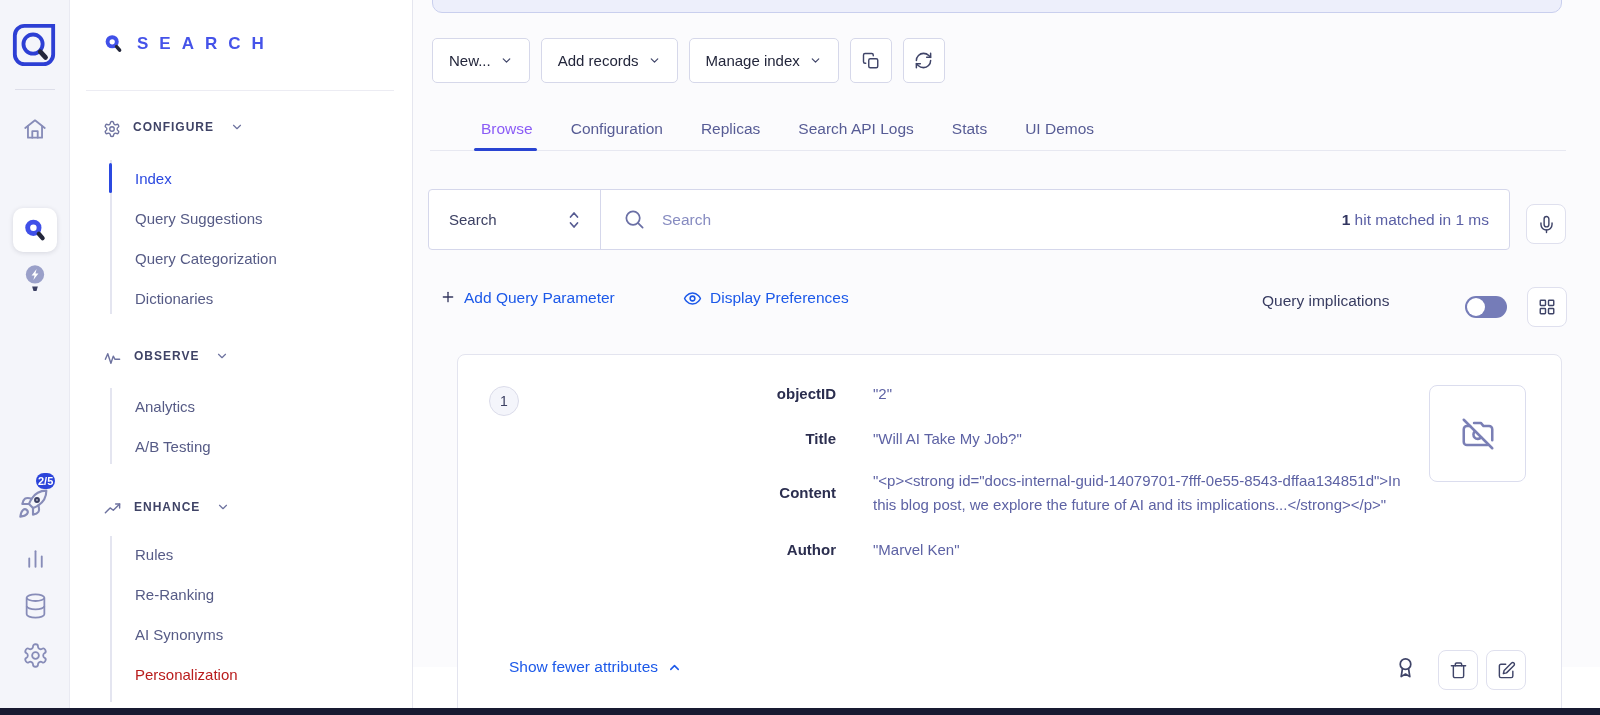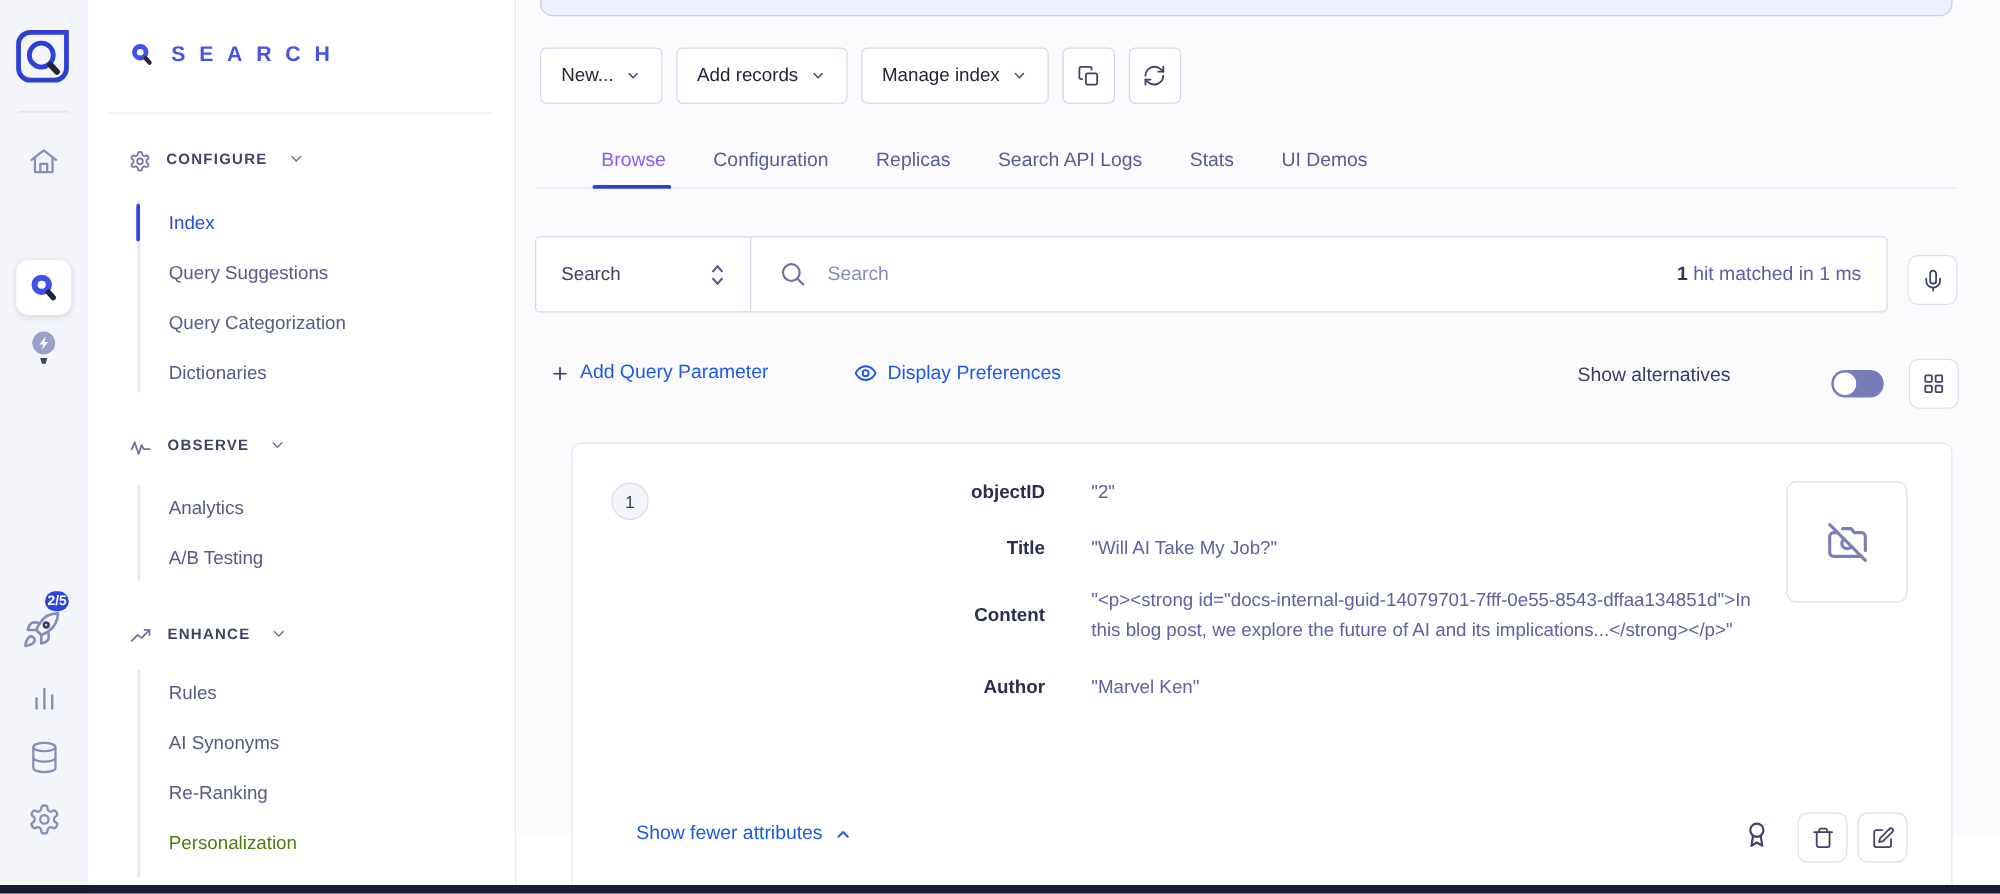--- a/index.html
+++ b/index.html
@@ -29,21 +29,21 @@
   .sb-sec-head .sec-ic { color:#6d729f; }
   .sb-sec-label { color:#3f4366; font-size:12px; font-weight:bold; letter-spacing:1px; }
   .sb-sec-head .chev { color:#6d729f; margin-left:4px; }
   .sb-list { position:absolute; left:0; width:100%; }
   .sb-guide { position:absolute; left:40px; width:2px; background:#e4e5f0; }
   .sb-item { position:relative; height:40px; display:flex; align-items:center; padding-left:65px;
     font-size:15px; color:#565b86; cursor:pointer; }
   .sb-item.active { color:#2b49e0; }
   .sb-item.active::before { content:""; position:absolute; left:39px; top:5px; height:30px; width:3px;
     background:#2b49e0; border-radius:2px; }
-  .sb-item.muted { color:#4d7c0f; }
+  .sb-item.muted { color:#b91c1c; }
 
   
   .main { position:absolute; left:413px; top:0; width:1187px; height:667px; background:#fbfbfd; }
   .top-banner { position:absolute; left:19px; top:-20px; width:1130px; height:33px;
     background:#edeffb; border:1px solid #c9cfee; border-radius:10px; }
 
   .toolbar { position:absolute; left:19px; top:38px; display:flex; gap:11px; }
   .btn { height:45px; background:#fff; border:1px solid #d6d8ea; border-radius:5px;
     display:flex; align-items:center; gap:9px; padding:0 16px; font-size:15px; color:#23263b; cursor:pointer; }
   .btn .chev { color:#3f4468; }
@@ -68,21 +68,21 @@
   .search-input { flex:1; border:none; outline:none; background:transparent; font-size:15.5px;
     color:#3c4063; font-family:"Liberation Sans", sans-serif; }
   .search-input::placeholder { color:#868bc0; opacity:1; }
   .stats { font-size:15.5px; color:#5b60a5; padding-right:20px; white-space:nowrap; }
   .stats b { color:#31355f; font-weight:bold; }
   .sq-btn { position:absolute; width:40px; height:40px; background:#fff; border:1px solid #dfe0ee;
     border-radius:8px; display:flex; align-items:center; justify-content:center; color:#3f4468; cursor:pointer; }
   .mic-btn { left:1113px; top:204px; }
   .grid-btn { left:1114px; top:287px; }
 
-  .q-link { position:absolute; top:289px; display:flex; align-items:flex-end; gap:8px;
+  .q-link { position:absolute; top:289px; display:flex; align-items:flex-start; gap:8px;
     font-size:15.5px; color:#1c59e9; cursor:pointer; }
   .q-alt-label { position:absolute; left:849px; top:292px; font-size:15.5px; color:#383c61; }
   .toggle { position:absolute; left:1052px; top:296px; width:42px; height:22px; border-radius:11px;
     background:#757cb8; cursor:pointer; }
   .toggle .knob { position:absolute; left:2px; top:2px; width:18px; height:18px; border-radius:50%; background:#fff; }
 
   .hit-card { position:absolute; left:44px; top:354px; width:1105px; height:385px; background:#fff;
     border:1px solid #e3e4ef; border-radius:8px; }
   .rank-badge { position:absolute; left:31px; top:31px; width:30px; height:30px; border-radius:50%;
     background:#f4f5fb; border:1px solid #dbdcea; display:flex; align-items:center; justify-content:center;
@@ -239,22 +239,22 @@
       <span class="sb-sec-label">ENHANCE</span>
       <span class="chev">
         <svg width="14" height="14" viewBox="0 0 24 24" fill="none" stroke="currentColor" stroke-width="2" stroke-linecap="round" stroke-linejoin="round">
             <polyline points="6 9 12 15 18 9"></polyline>
           </svg>
       </span>
     </div>
     <div class="sb-list" style="top:534px;">
       <div class="sb-guide" style="top:2px; height:166px;"></div>
       <div class="sb-item">Rules</div>
+      <div class="sb-item">Re-Ranking</div>
       <div class="sb-item">AI Synonyms</div>
-      <div class="sb-item">Re-Ranking</div>
       <div class="sb-item muted">Personalization</div>
     </div>
   </div>
 
   <div class="main">
     <div class="top-banner"></div>
 
     <div class="toolbar">
       <div class="btn">
         <span>New...</span>
@@ -353,21 +353,21 @@
     </div>
     <div class="q-link" style="left:270px;">
       <span>
         <svg width="19" height="19" viewBox="0 0 24 24" fill="none" stroke="currentColor" stroke-width="1.9" stroke-linecap="round" stroke-linejoin="round">
           <path d="M2 12s3-7 10-7 10 7 10 7-3 7-10 7-10-7-10-7Z"></path>
             <circle cx="12" cy="12" r="3"></circle>
         </svg>
       </span>
       <span>Display Preferences</span>
     </div>
-    <div class="q-alt-label">Show alternatives</div>
+    <div class="q-alt-label">Query implications</div>
     <div class="toggle">
       <div class="knob"></div>
     </div>
     <div class="sq-btn grid-btn">
       <span>
         <svg width="18" height="18" viewBox="0 0 24 24" fill="none" stroke="currentColor" stroke-width="1.9" stroke-linejoin="round">
           <rect x="3" y="3" width="7" height="7" rx="1"></rect>
             <rect x="14" y="3" width="7" height="7" rx="1"></rect>
           <rect x="3" y="14" width="7" height="7" rx="1"></rect>
             <rect x="14" y="14" width="7" height="7" rx="1"></rect>

